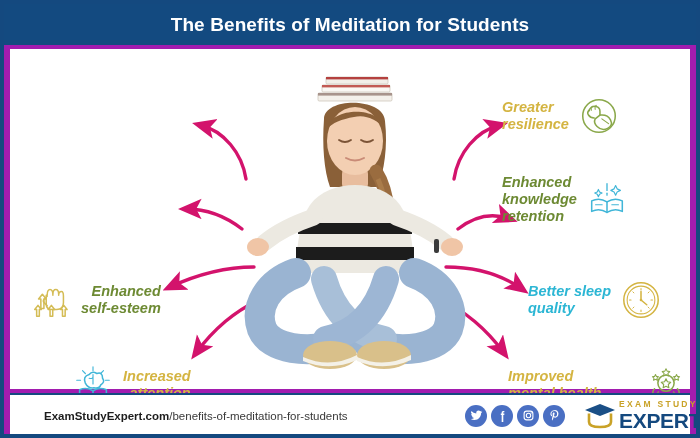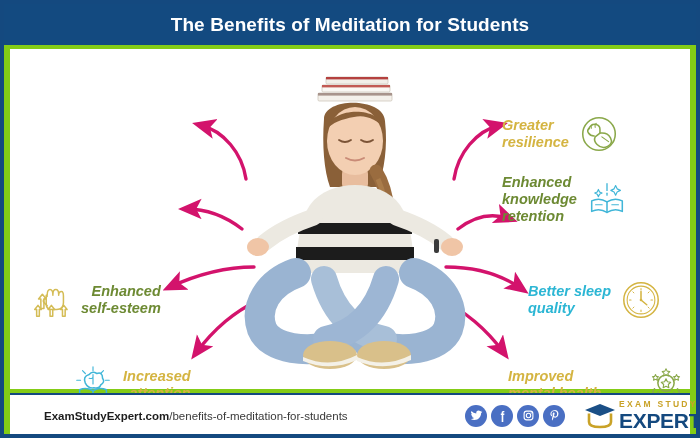--- a/index.html
+++ b/index.html
@@ -8,21 +8,21 @@
   }
   body {
     width: 700px; height: 438px;
     font-family: "Liberation Sans", sans-serif;
     overflow: hidden;
   }
   .infographic {
     position: relative;
     width: 700px; height: 438px;
     box-sizing: border-box;
-    background: #84cc16;
+    background: #a21caf;
     border: 4px solid #14497f;
     overflow: hidden;
   }
   
   .header {
     position: absolute;
     left: 0; top: 0;
     width: 692px; height: 41px;
     background: #134a80;
     display: flex;
@@ -69,21 +69,21 @@
   }
   .benefit.left .benefit-label  { text-align: right;  margin-left: 7px; }
   .benefit.right .benefit-label { text-align: left;  margin-right: 7px; }
 
   
   #b-stress      { left: 66px;  top: 62px;  }
   #b-memory      { left: 48px;  top: 128px; }
   #b-esteem      { left: 18px;  top: 228px; }
   #b-attention   { left: 60px;  top: 313px; }
   
-  #b-resilience  { left: 492px; top: 62px;  }
+  #b-resilience  { left: 492px; top: 44px;  }
   #b-retention   { left: 492px; top: 125px; }
   #b-sleep       { left: 518px; top: 228px; }
   #b-mental      { left: 498px; top: 313px; gap: 35px; }
 
   
   .photo {
     position: absolute;
     left: 228px; top: 18px;
     width: 232px; height: 322px;
   }

